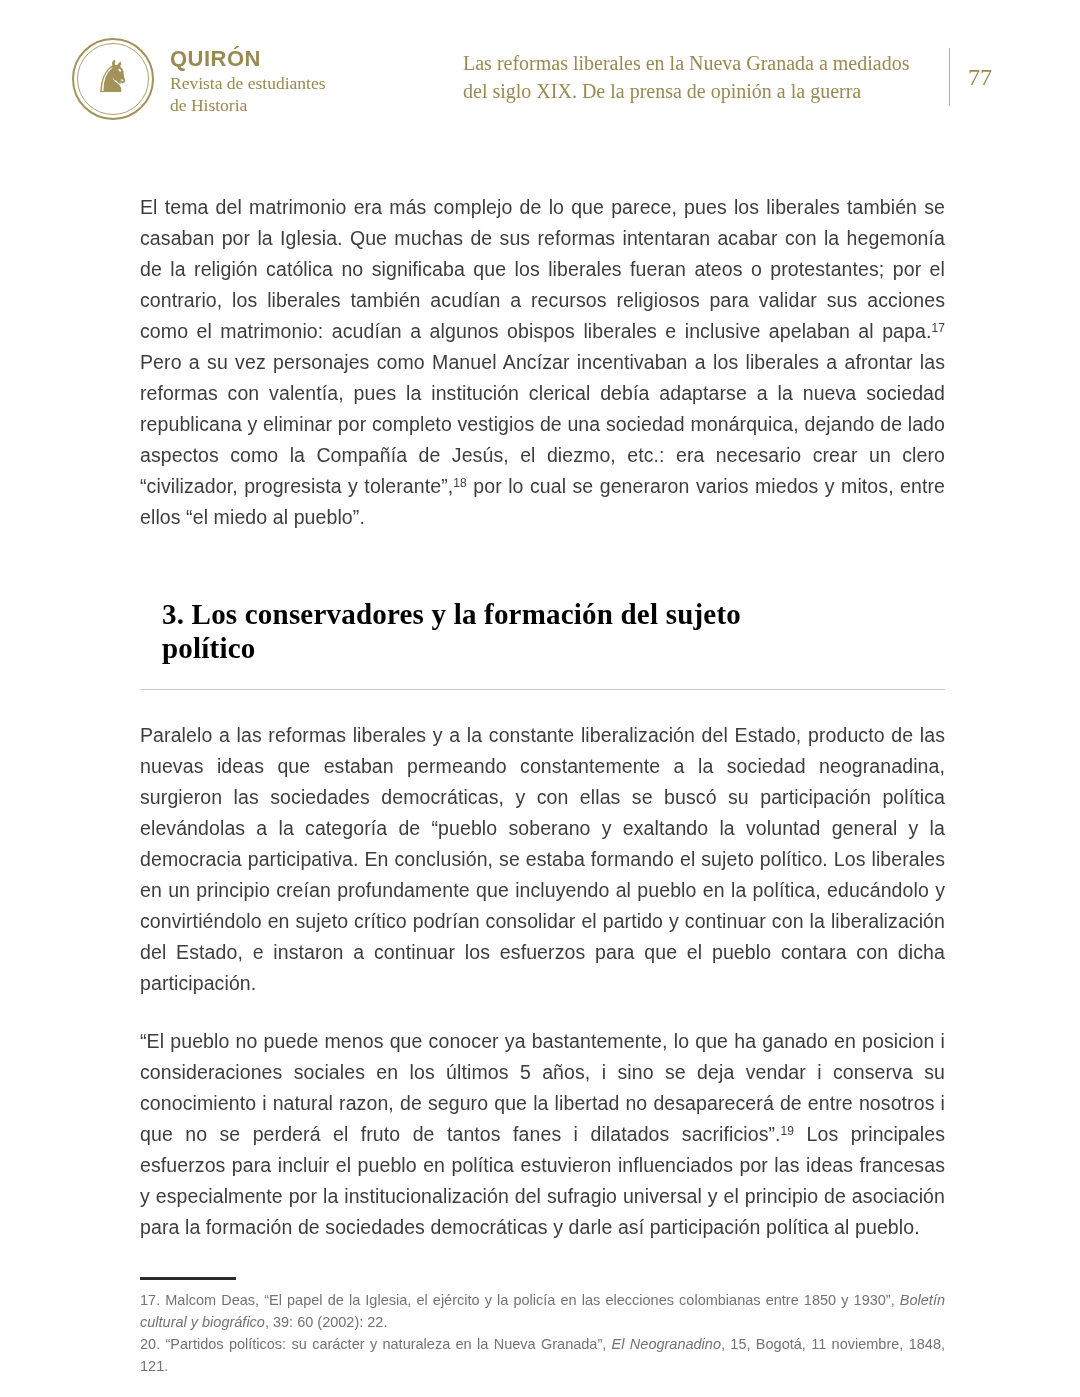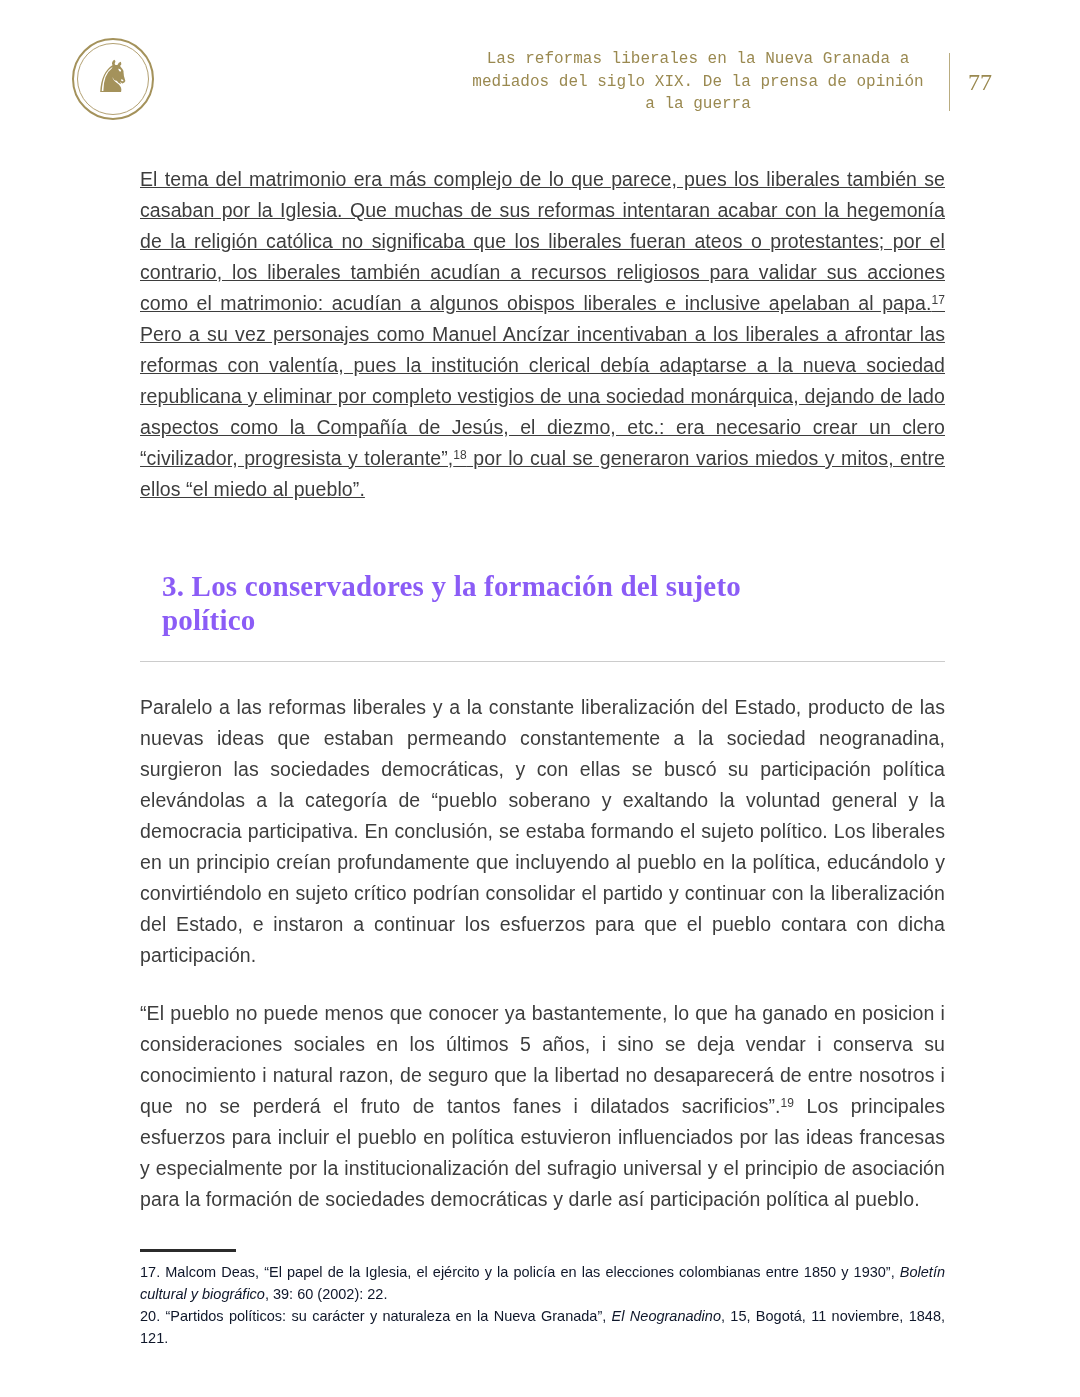--- a/index.html
+++ b/index.html
@@ -52,97 +52,102 @@
     color: #9a8950;
   }
   .journal-sub {
     font-family: "Liberation Serif", serif;
     font-size: 17.5px;
     line-height: 1.28;
     color: #9a8950;
   }
   .header-right { display: flex; align-items: center; gap: 16px; padding-top: 10px; }
   .running-title {
-    font-family: Liberation Mono, monospace;
-    font-size: 16px;
+    font-family: Liberation Serif, serif;
+    font-size: 20px;
     line-height: 1.42;
     color: #9a8950;
-    text-align: center;
+    text-align: left;
     max-width: 470px;
   }
   .vline { width: 1px; height: 58px; background: #b9ac80; flex: 0 0 auto; }
   .page-number {
     font-family: "Liberation Serif", serif;
     font-size: 24px;
     color: #9a8950;
     padding-left: 2px;
   }
 
   
   .content { padding: 0 135px 0 140px; }
   .body-p {
     font-size: 19.5px;
     line-height: 31px;
     color: #3d3d3d;
     text-align: justify;
     letter-spacing: 0.1px;
   }
-  .p1 { margin-top: 44px; text-decoration: underline; }
+  .p1 { margin-top: 72px; }
   .p2 { margin-top: 30px; }
   .p3 { margin-top: 27px; }
   sup.fn-ref {
     font-size: 12px;
     line-height: 0;
     vertical-align: baseline;
     position: relative;
     top: -6px;
   }
 
   .section-heading {
     margin-top: 64px;
     padding-left: 22px;
     max-width: 620px;
     font-family: "Liberation Serif", serif;
     font-weight: bold;
     font-size: 29px;
     line-height: 1.18;
-    color: #8b5cf6;
+    color: #000000;
     letter-spacing: 0.2px;
   }
   .section-rule {
     border: none;
     border-top: 1px solid #cccccc;
     margin-top: 24px;
   }
 
   
   .footnotes { margin-top: 34px; }
   .fn-rule {
     width: 96px;
     height: 3px;
     background: #2b2b2b;
     margin-bottom: 9px;
   }
   .fn {
     font-size: 14.5px;
     line-height: 22px;
-    color: #0f172a;
+    color: #737373;
     text-align: justify;
   }
   .fn em { font-style: italic; }
 </style>
 </head>
 <body>
 
 <div class="page">
 
   <header class="header">
     <div class="brand">
       <div class="logo">
         <span class="logo-horse">♞</span>
+      </div>
+      <div class="brand-text">
+        <div class="journal-name">QUIRÓN</div>
+        <div class="journal-sub">Revista de estudiantes</div>
+        <div class="journal-sub">de Historia</div>
       </div>
     </div>
     <div class="header-right">
       <div class="running-title">Las reformas liberales en la Nueva Granada a mediados del siglo XIX. De la prensa de opinión a la guerra</div>
       <div class="vline"></div>
       <div class="page-number">77</div>
     </div>
   </header>
 
   <main class="content">

